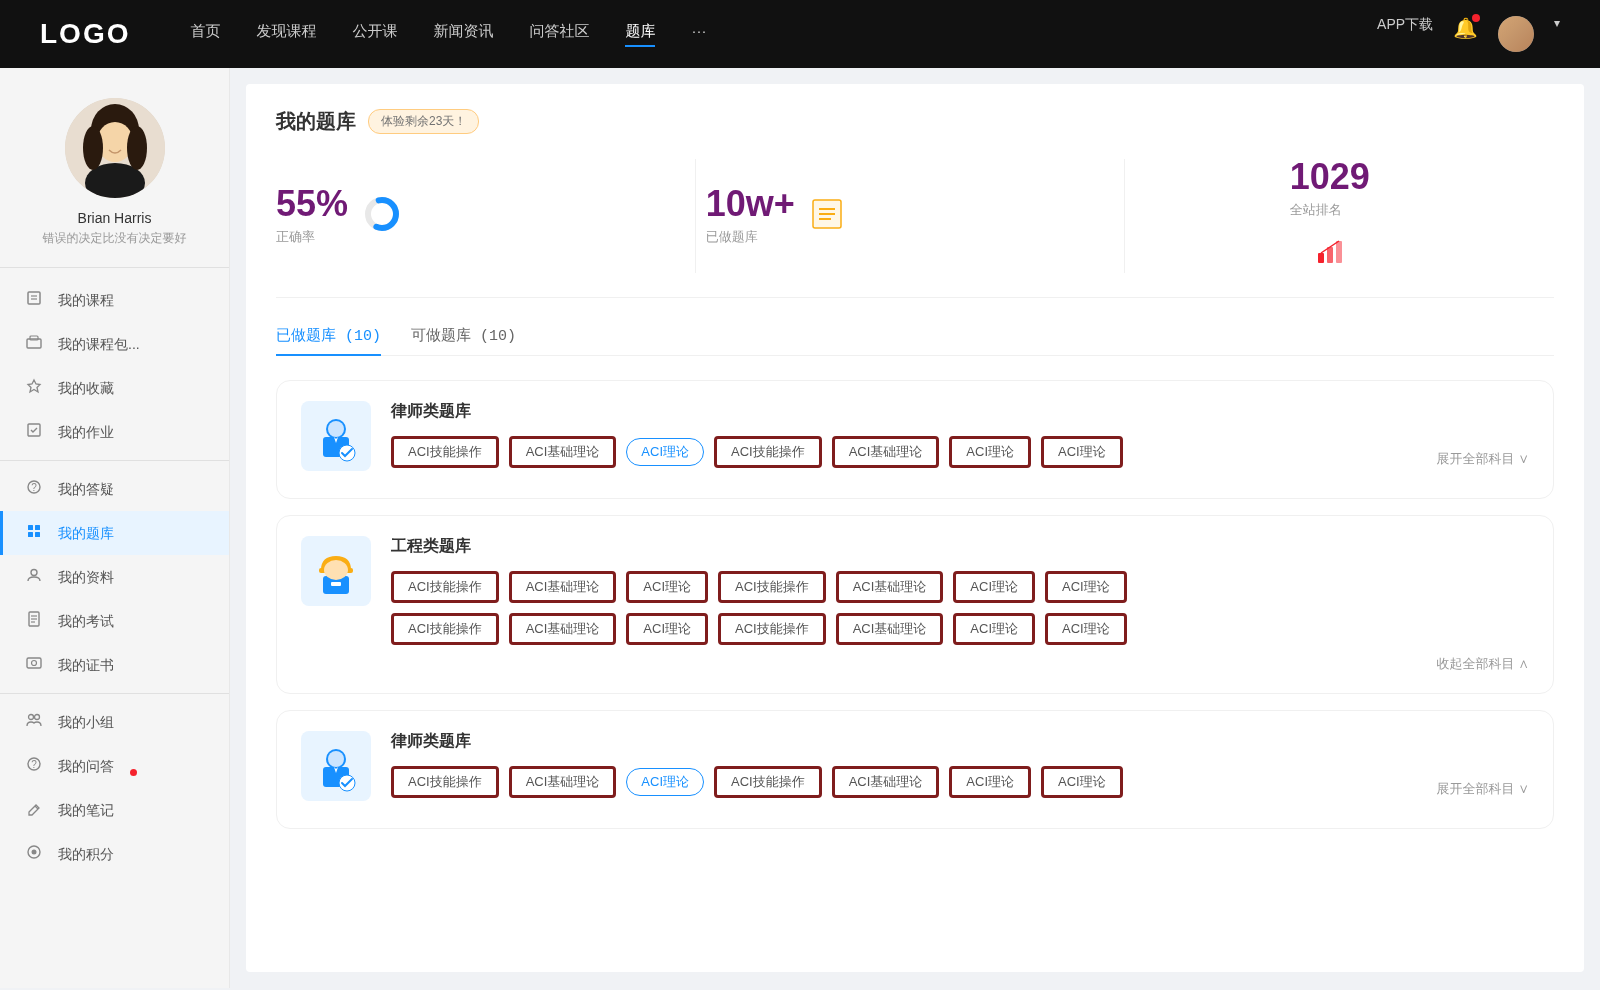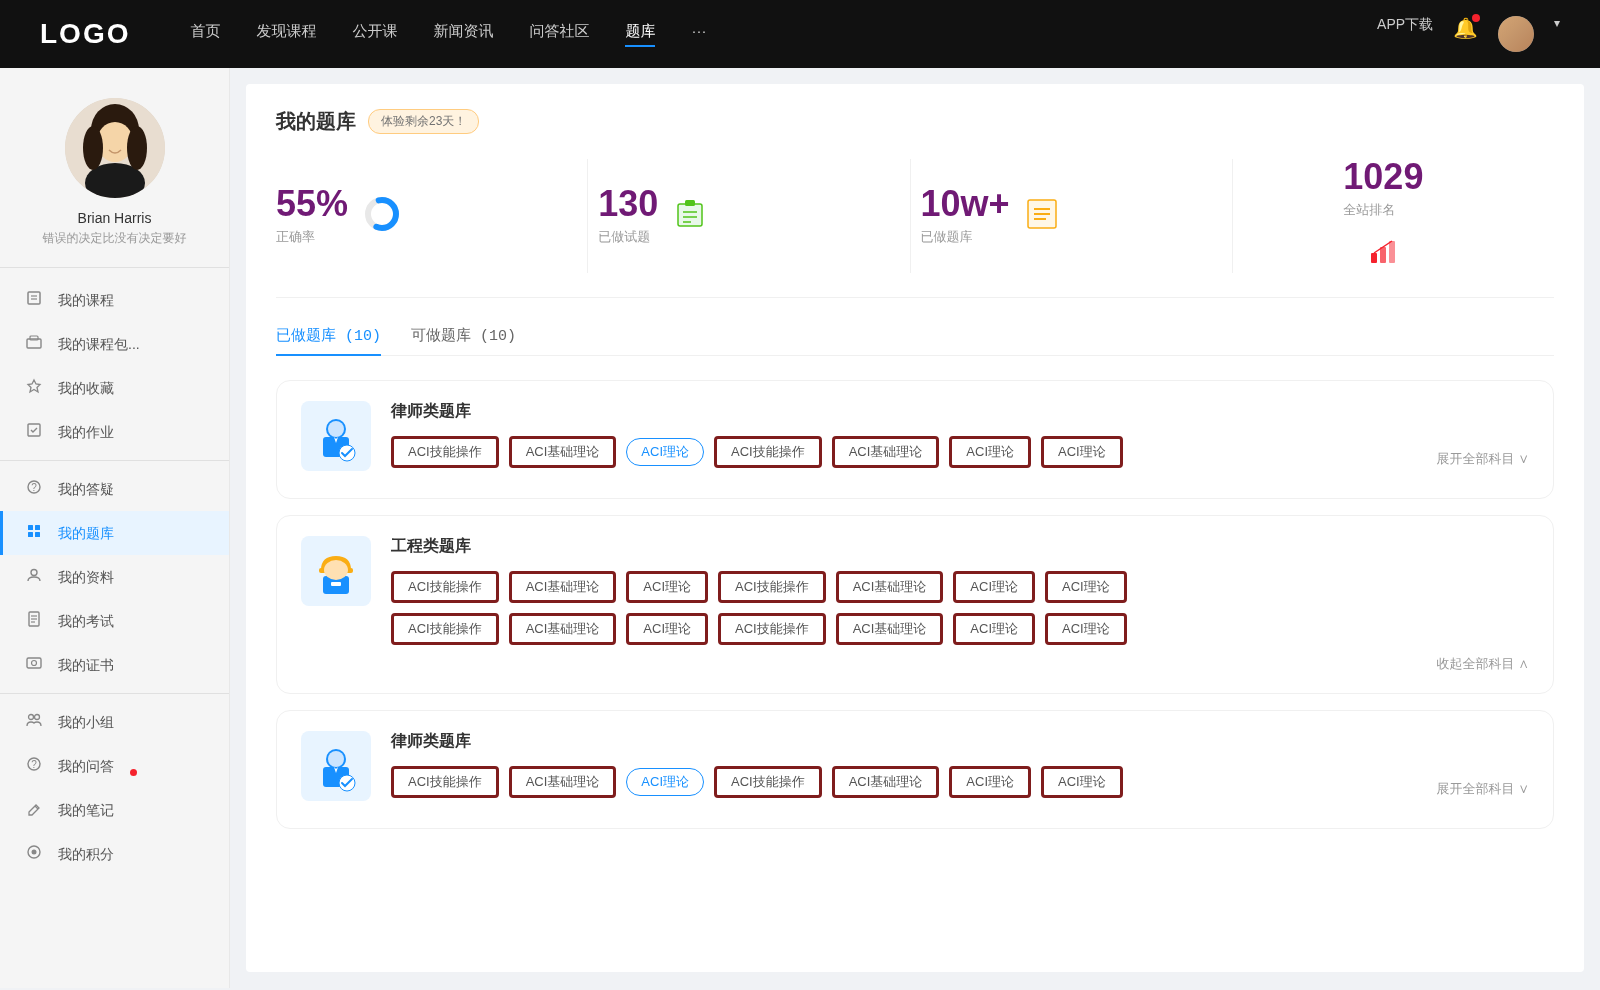--- a/index.html
+++ b/index.html
@@ -515,35 +515,20 @@
         </div>
         <div>
           <svg class="donut-svg" width="40" height="40" viewBox="0 0 40 40">
             <circle cx="20" cy="20" r="14" fill="none" stroke="#e8e8e8" stroke-width="6"></circle>
             <circle cx="20" cy="20" r="14" fill="none" stroke="#1890ff" stroke-width="6" stroke-dasharray="49.5 34.5" stroke-linecap="round"></circle>
           </svg>
         </div>
       </div>
       <div class="stat-item">
         <div>
-          <div class="stat-number">130</div>
-          <div class="stat-label">已做试题</div>
-        </div>
-        <div>
-          <svg width="36" height="36" viewBox="0 0 36 36">
-            <rect x="6" y="8" width="24" height="22" rx="2" fill="#e8f8e8" stroke="#52c41a" stroke-width="1.5"></rect>
-            <rect x="13" y="4" width="10" height="6" rx="1.5" fill="#52c41a"></rect>
-            <line x1="11" y1="16" x2="25" y2="16" stroke="#52c41a" stroke-width="1.5"></line>
-            <line x1="11" y1="21" x2="25" y2="21" stroke="#52c41a" stroke-width="1.5"></line>
-            <line x1="11" y1="26" x2="19" y2="26" stroke="#52c41a" stroke-width="1.5"></line>
-          </svg>
-        </div>
-      </div>
-      <div class="stat-item">
-        <div>
           <div class="stat-number">10w+</div>
           <div class="stat-label">已做题库</div>
         </div>
         <div>
           <svg width="36" height="36" viewBox="0 0 36 36">
             <rect x="4" y="4" width="28" height="28" rx="2" fill="#fff7e6" stroke="#faad14" stroke-width="1.5"></rect>
             <line x1="10" y1="13" x2="26" y2="13" stroke="#faad14" stroke-width="2"></line>
             <line x1="10" y1="18" x2="26" y2="18" stroke="#faad14" stroke-width="2"></line>
             <line x1="10" y1="23" x2="22" y2="23" stroke="#faad14" stroke-width="2"></line>
           </svg>

